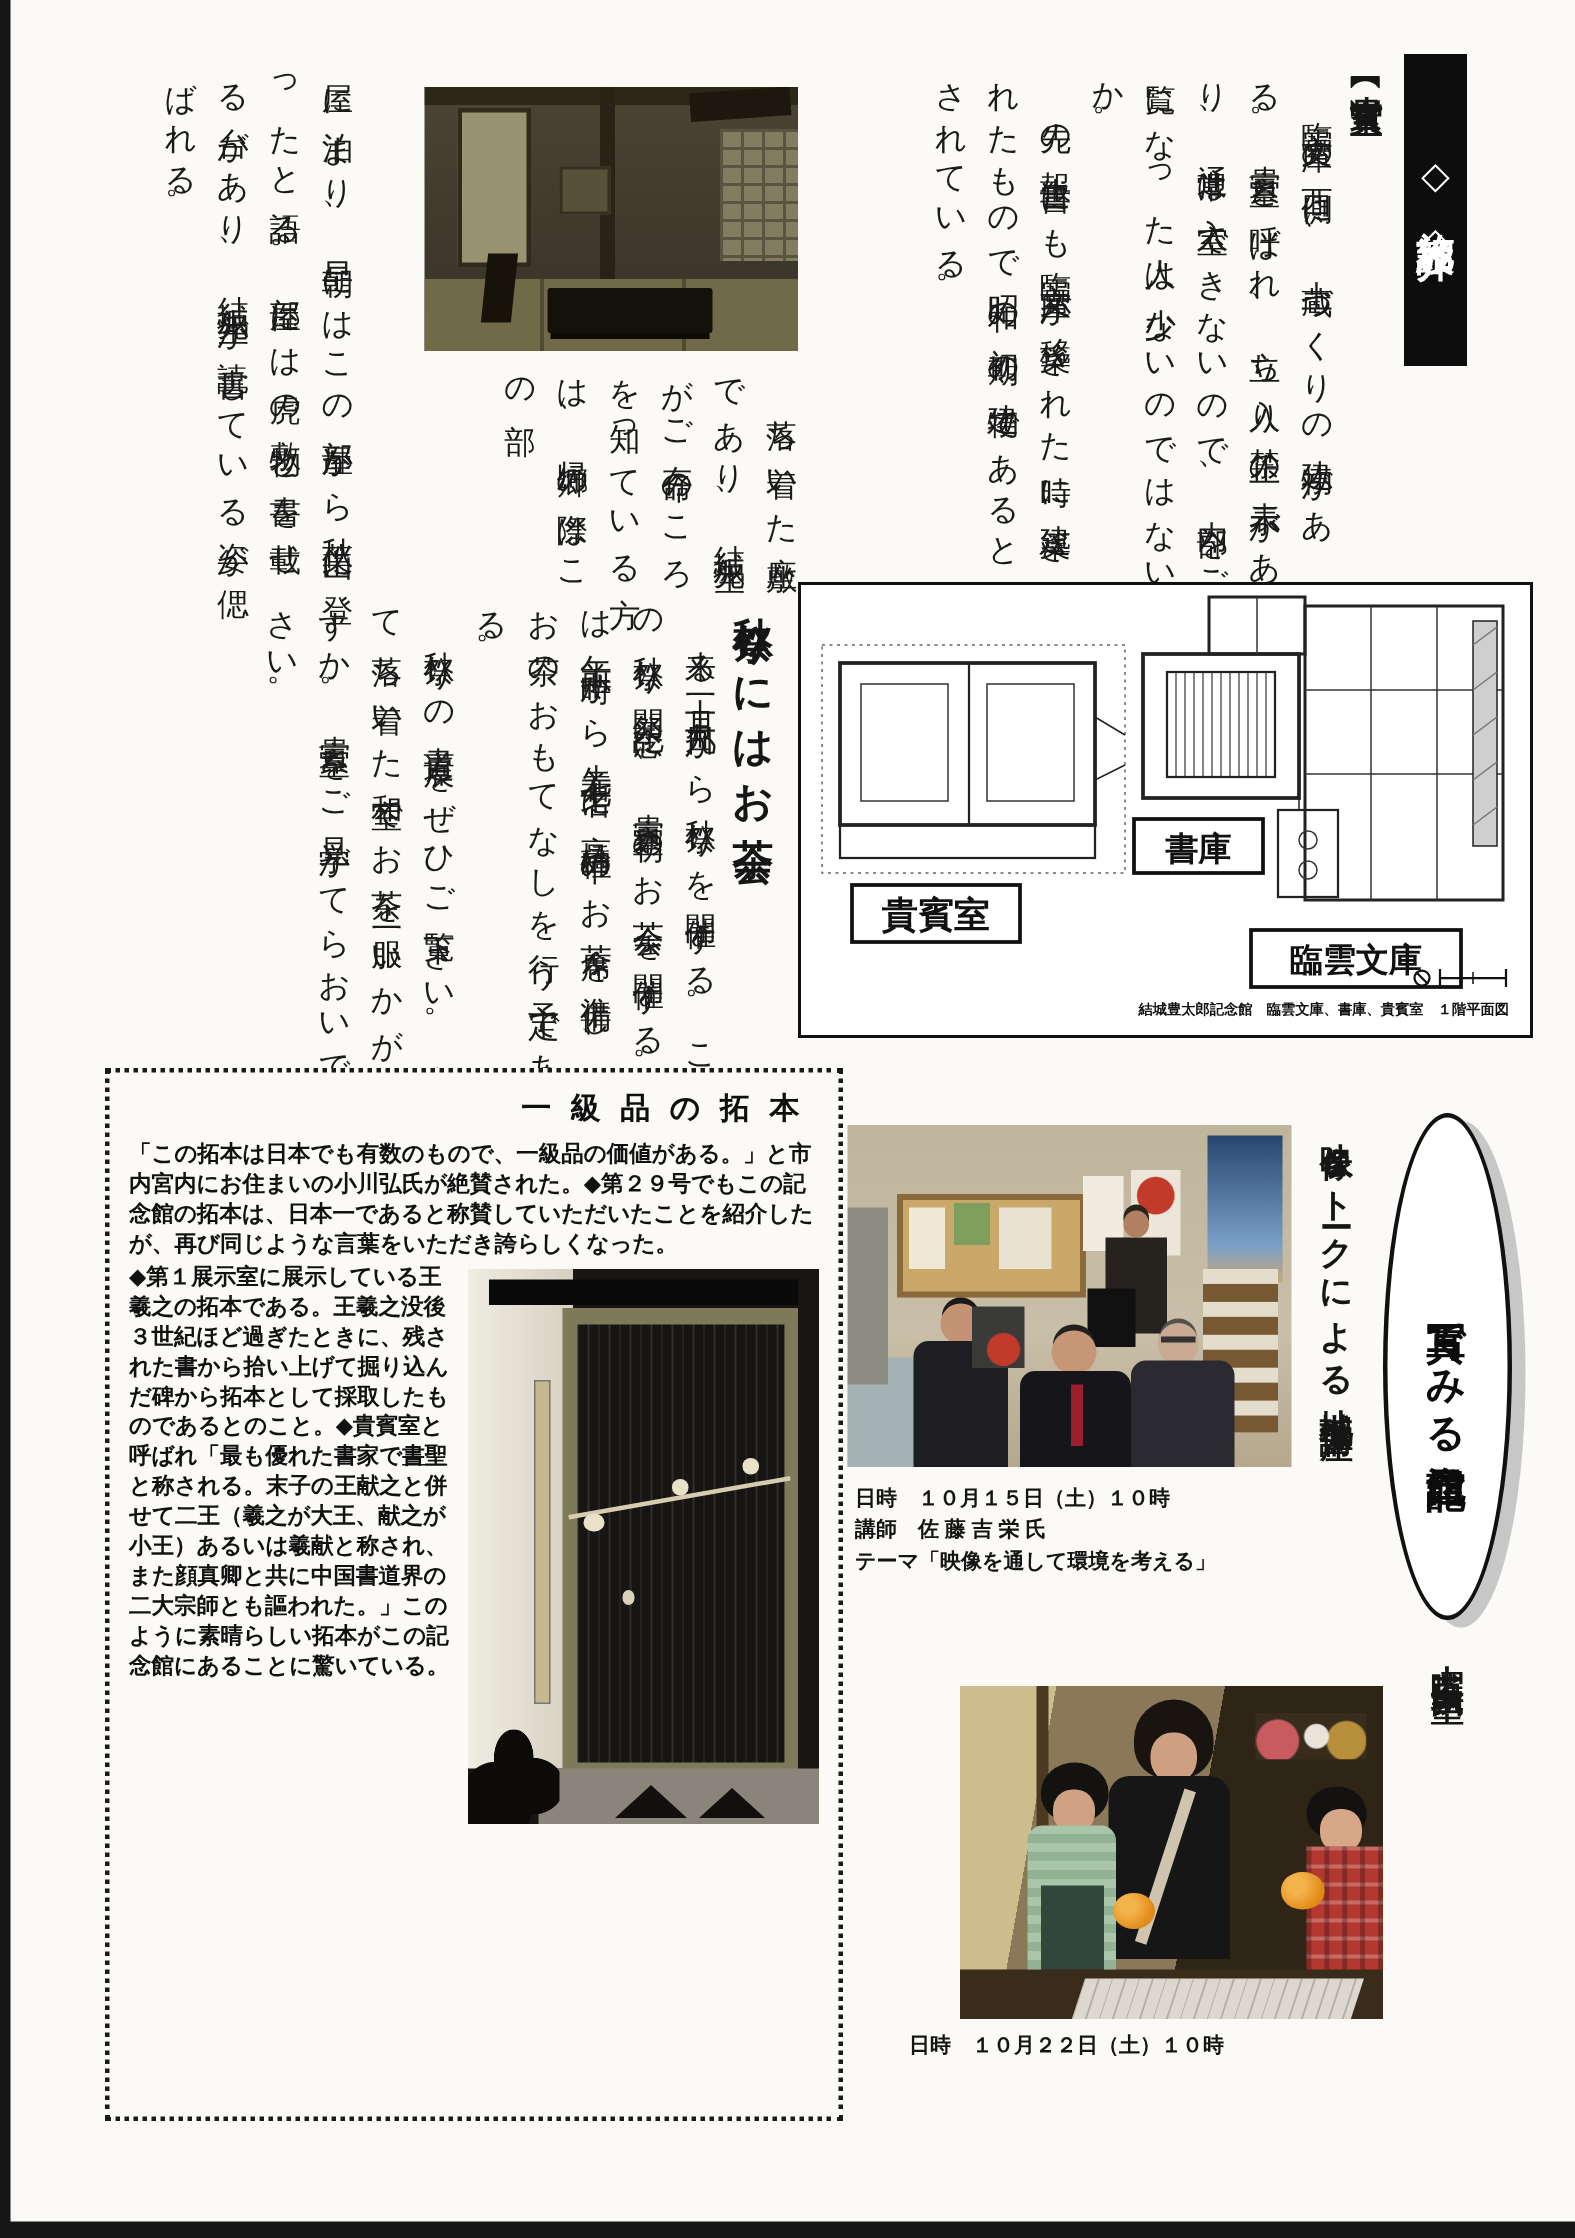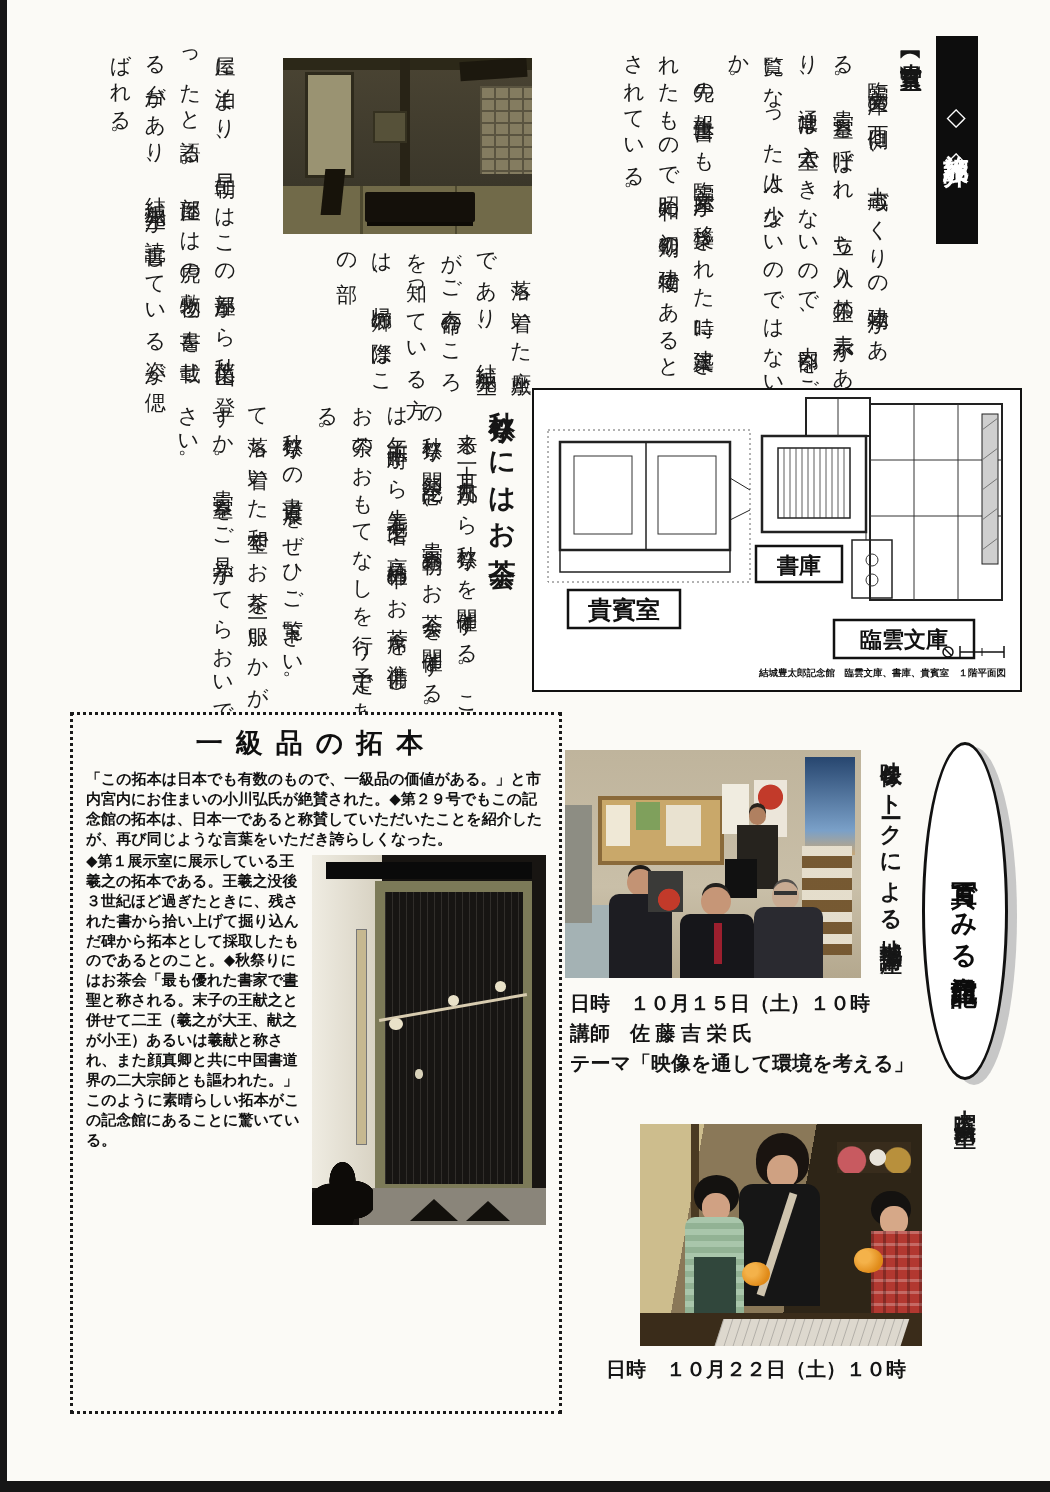--- a/index.html
+++ b/index.html
@@ -30,21 +30,21 @@
   .autumn-body{left:62px;top:392px;width:422px;height:340px;}
 
   
   .plan{left:532px;top:388px;width:486px;height:300px;background:#ffffff;border:2.5px solid #111;}
   .plan svg{display:block;width:100%;height:100%;}
   .plan text{font-family:"Liberation Sans","DejaVu Sans",sans-serif;fill:#111;}
 
   
   .takuhon{left:70px;top:712px;width:492px;height:702px;border:3.5px dotted #1a1a1a;
            box-sizing:border-box;padding:8px 13px;background:#fbfaf6;}
-  .takuhon h2{margin:2px 0 8px 0;text-align:center;font-size:27px;letter-spacing:13px;
+  .takuhon h2{margin:2px 0 8px 0;text-align:right;font-size:20px;letter-spacing:13px;
               font-family:"Liberation Sans","DejaVu Sans",sans-serif;color:#0f0f0f;}
   .tbody{font-family:"Liberation Sans","DejaVu Sans",sans-serif;font-weight:bold;
          font-size:15px;line-height:1.33;color:#111;}
   .tbody p{margin:0 0 2px 0;}
   .u{text-decoration:underline;}
   .photo3wrap{float:right;width:234px;height:370px;margin:4px 0 6px 8px;position:relative;overflow:hidden;}
 
   
   .photo{position:absolute;overflow:hidden;}
   .ph{position:absolute;}
@@ -54,21 +54,21 @@
           background:linear-gradient(100deg,#cdbd8d 0 20%,#8a7858 20% 55%,#2e2517 55%);}
 
   
   .lecture-v{left:876px;top:744px;height:345px;font-size:22px;letter-spacing:3px;
              font-family:"Liberation Sans","DejaVu Sans",sans-serif;}
   .badge{left:922px;top:742px;width:80px;height:332px;background:#fff;border:3px solid #111;
          border-radius:50%;box-shadow:9px 5px 0 #c7c7c7;display:flex;align-items:center;justify-content:center;}
   .badge span{writing-mode:vertical-rl;text-orientation:mixed;font-weight:bold;font-size:26px;
               letter-spacing:1px;font-family:"Liberation Sans","DejaVu Sans",sans-serif;color:#0c0c0c;}
   .caption{position:absolute;font-family:"Liberation Sans","DejaVu Sans",sans-serif;
-           font-weight:bold;font-size:20px;color:#141414;line-height:1.5;}
+           font-weight:bold;font-size:14px;color:#141414;line-height:1.5;}
   .cap1{left:570px;top:988px;width:345px;}
   .cap2{left:606px;top:1350px;width:340px;line-height:1.95;}
   .saturday-v{left:950px;top:1092px;height:150px;font-size:22px;letter-spacing:4px;
               font-family:"Liberation Sans","DejaVu Sans",sans-serif;}
 </style>
 </head>
 <body>
 
 <div id="page">
   <div class="abs edge-left"></div>
@@ -187,21 +187,21 @@
         <div class="ph" style="left:28%;top:41%;width:64%;height:3px;background:#d8ccb0;transform:rotate(-10deg);"></div>
         <div class="ph" style="left:33%;top:44%;width:6%;height:3.5%;background:#e9e1c8;border-radius:50%;"></div>
         <div class="ph" style="left:58%;top:38%;width:5%;height:3%;background:#e9e1c8;border-radius:50%;"></div>
         <div class="ph" style="left:78%;top:34%;width:5%;height:3%;background:#e9e1c8;border-radius:50%;"></div>
         <div class="ph" style="left:44%;top:58%;width:3.5%;height:2.5%;background:#d9d2ba;border-radius:50%;"></div>
         <div class="ph" style="left:20%;bottom:0;width:80%;height:10%;background:#8a857a;"></div>
         <div class="ph" style="left:42%;bottom:1%;width:0;height:0;border-left:24px solid transparent;border-right:24px solid transparent;border-bottom:22px solid #12100c;"></div>
         <div class="ph" style="left:66%;bottom:1%;width:0;height:0;border-left:22px solid transparent;border-right:22px solid transparent;border-bottom:20px solid #12100c;"></div>
         <div class="ph" style="left:0;bottom:0;width:26%;height:17%;background:radial-gradient(ellipse at 30% 80%,#0d0b08 40%,transparent 41%),radial-gradient(ellipse at 70% 60%,#0d0b08 35%,transparent 36%),radial-gradient(ellipse at 50% 30%,#0d0b08 30%,transparent 31%);"></div>
       </div>
-      <p><span>◆第１展示室に展示している王羲之の拓本である。王羲之没後３世紀ほど過ぎたときに、残された書から拾い上げて掘り込んだ碑から拓本として採取したものであるとのこと。◆秋祭りにはお茶会「最も優れた書家で</span><span class="u">書聖</span><span>と称される。末子の王献之と併せて二王（羲之が大王、献之が小王）あるいは羲献と称され、また顔真卿と共に中国書道界の二大宗師とも謳われた。」このように素晴らしい拓本がこの記念館にあることに驚いている。</span></p>
+      <p><span>◆第１展示室に展示している王羲之の拓本である。王羲之没後３世紀ほど過ぎたときに、残された書から拾い上げて掘り込んだ碑から拓本として採取したものであるとのこと。◆貴賓室と呼ばれ「最も優れた書家で</span><span class="u">書聖</span><span>と称される。末子の王献之と併せて二王（羲之が大王、献之が小王）あるいは羲献と称され、また顔真卿と共に中国書道界の二大宗師とも謳われた。」このように素晴らしい拓本がこの記念館にあることに驚いている。</span></p>
       <div style="clear:both;"></div>
     </div>
   </div>
 
   <div class="abs badge">
     <span>写真でみる記念館日記</span>
   </div>
   <div class="abs vhead lecture-v">映像とトークによる地域学講座</div>
 
   <div class="photo" id="photo2">

